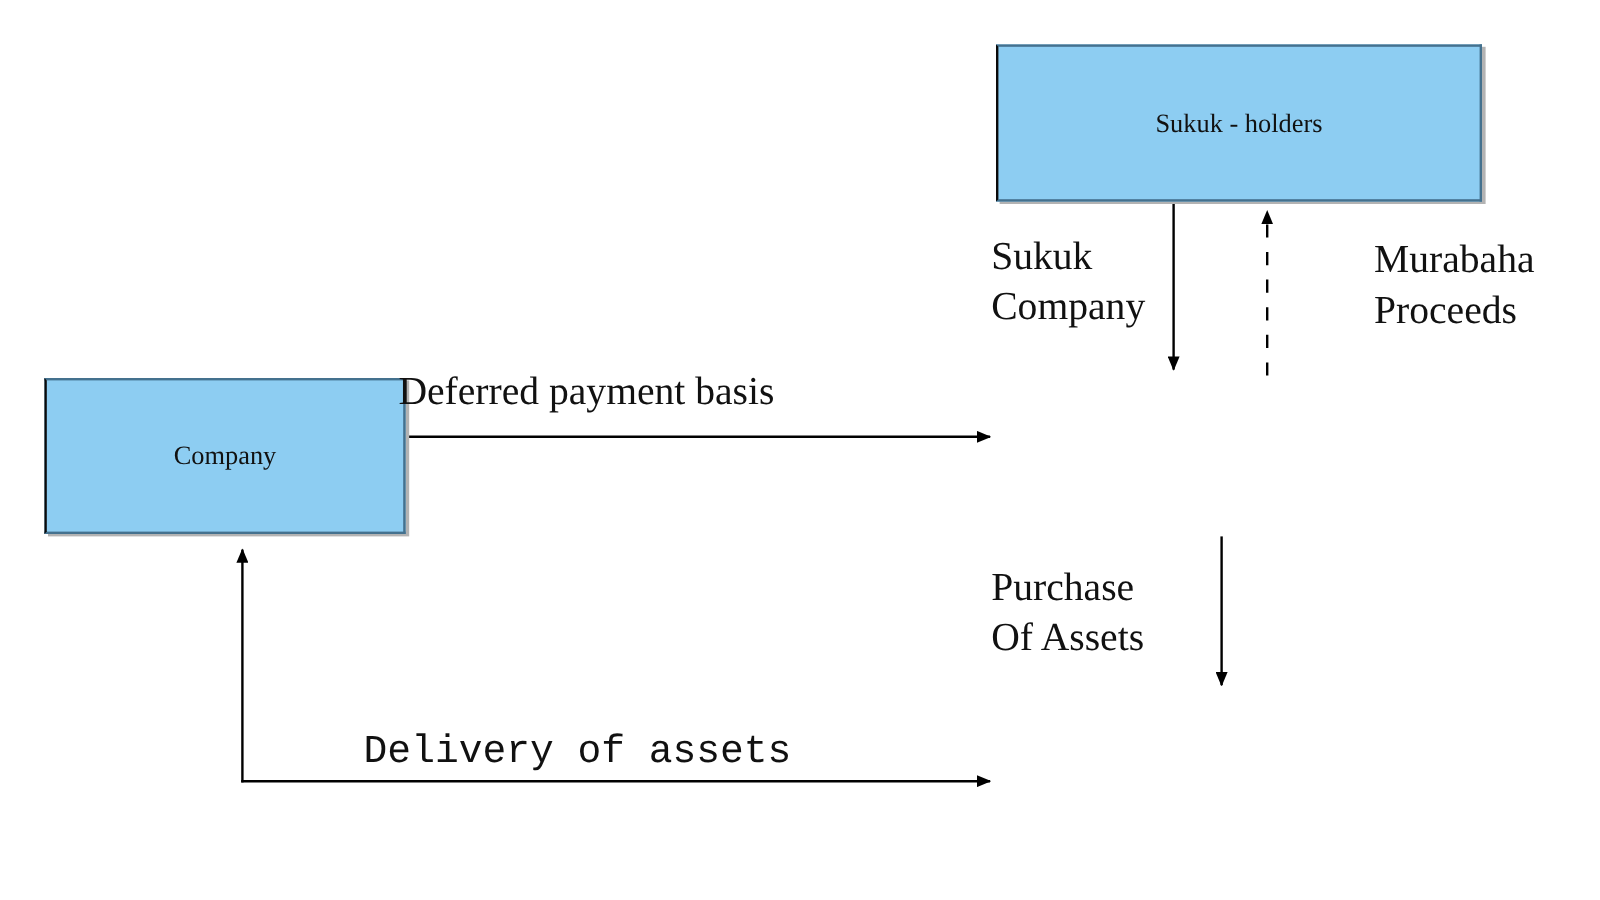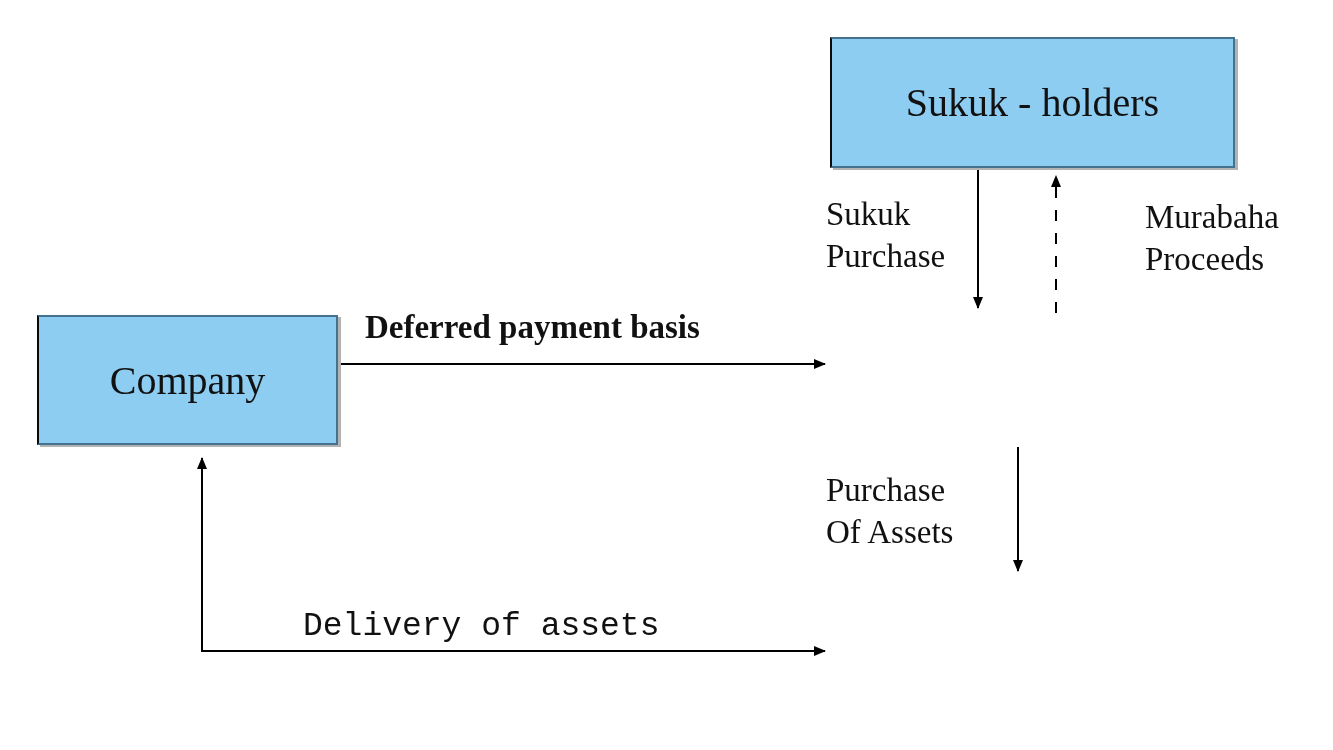--- a/index.html
+++ b/index.html
@@ -36,38 +36,38 @@
   }
   .node {
     position: absolute;
     background: var(--node-fill, #8DCDF2);
     border: 2px solid var(--node-border, #44718E);
     border-left-color: var(--node-border-left, #0A0A0A);
     box-shadow: 3px 2px 0 #b3b3b3;
     display: flex;
     align-items: center;
     justify-content: center;
-    font-size: 40px;
+    font-size: 22px;
     box-sizing: border-box;
   }
   #node-sukuk-holders { left: 830px; top: 37px;  width: 405px; height: 131px; }
   #node-company       { left: 37px;  top: 315px; width: 301px; height: 130px; }
   #node-spv           { left: 830px; top: 315px; width: 405px; height: 130px; }
   #node-vendor        { left: 830px; top: 578px; width: 405px; height: 132px; }
 
   .edge-label {
     position: absolute;
     font-size: 33px;
     line-height: 42px;
     white-space: normal;
   }
   .edge-label.nowrap { white-space: nowrap; }
   #label-sukuk-proceeds    { left: 826px;  top: 193px; width: 140px; }
   #label-murabaha-proceeds { left: 1145px; top: 196px; width: 175px; }
-  #label-deferred-payment  { left: 365px;  top: 306px; font-weight: bold; }
+  #label-deferred-payment  { left: 332px;  top: 306px; }
   #label-purchase-assets   { left: 826px;  top: 469px; width: 155px; }
   #label-delivery-assets   { left: 303px;  top: 606px; font-family: Liberation Mono, monospace; }
 </style>
 </head>
 <body>
 
 <div class="canvas">
 
   <svg class="arrows-layer" width="1333" height="750" viewBox="0 0 1333 750" xmlns="http://www.w3.org/2000/svg">
     <defs>
@@ -86,21 +86,21 @@
   <div class="node" id="node-sukuk-holders">
     <span>Sukuk - holders</span>
   </div>
 
   <div class="node" id="node-company">
     <span>Company</span>
   </div>
 
 
 
-  <div class="edge-label" id="label-sukuk-proceeds">Sukuk Purchase</div>
+  <div class="edge-label" id="label-sukuk-proceeds">Sukuk Company</div>
 
   <div class="edge-label" id="label-murabaha-proceeds">Murabaha Proceeds</div>
 
   <div class="edge-label nowrap" id="label-deferred-payment">Deferred payment basis</div>
 
   <div class="edge-label" id="label-purchase-assets">Purchase Of Assets</div>
 
   <div class="edge-label nowrap" id="label-delivery-assets">Delivery of assets</div>
 
 </div>

